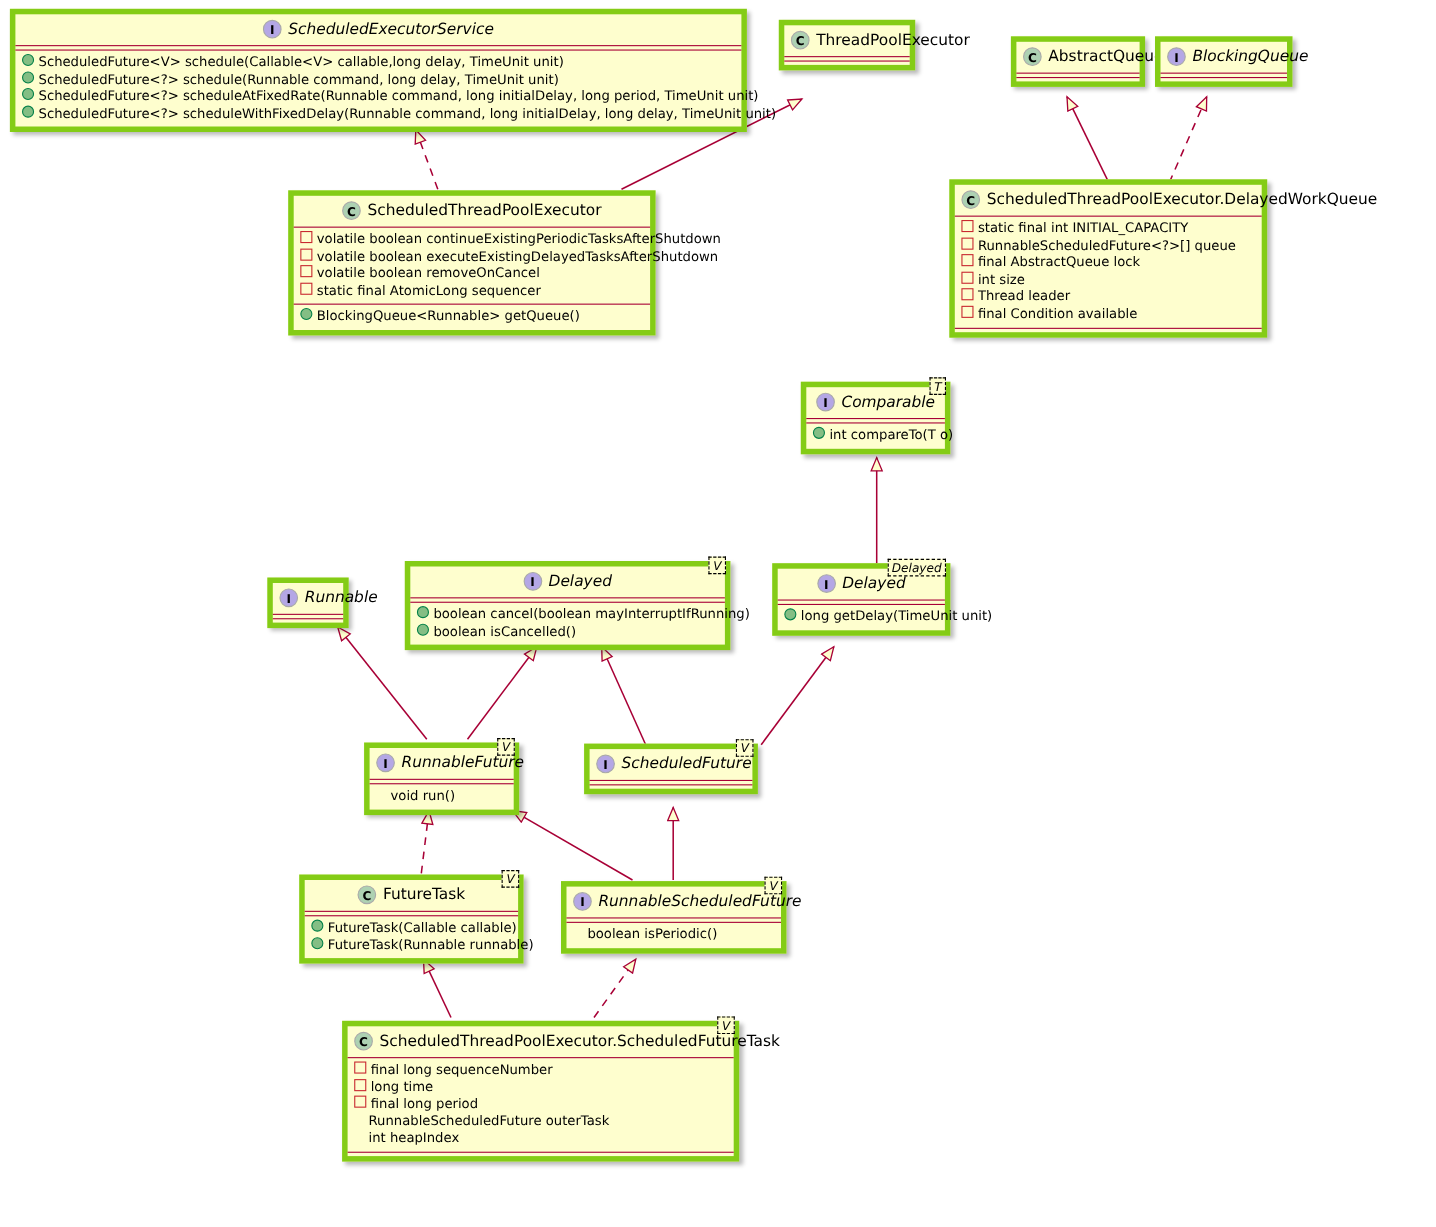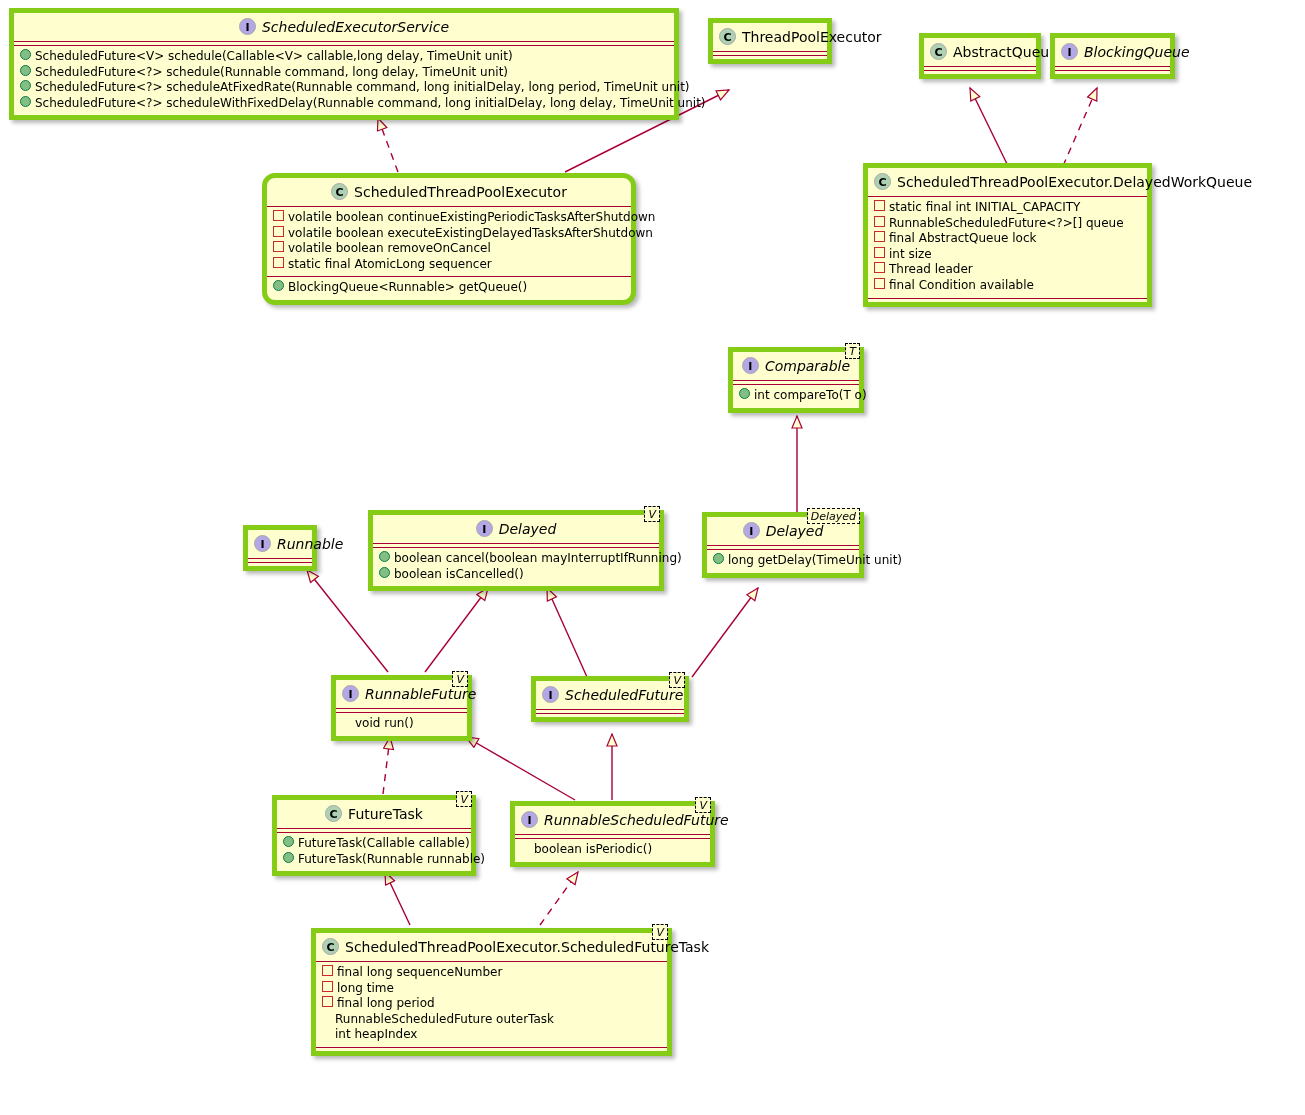--- a/index.html
+++ b/index.html
@@ -194,21 +194,21 @@
   </div>
 
   <div class="uml-class" style="left:1050px; top:33px; width:125px;">
     <div class="cls-header">
       <span class="stereo iface">I</span><span class="cls-title abstract">BlockingQueue</span>
     </div>
     <div class="cls-compartment empty"></div>
     <div class="cls-compartment empty"></div>
   </div>
 
-  <div class="uml-class" style="left:262px; top:173px; width:374px;border-radius:13px;">
+  <div class="uml-class" style="left:262px; top:173px; width:334px;">
     <div class="cls-header">
       <span class="stereo clazz">C</span><span class="cls-title">ScheduledThreadPoolExecutor</span>
     </div>
     <div class="cls-compartment">
       <div class="member"><span class="vis priv"></span><span>volatile boolean continueExistingPeriodicTasksAfterShutdown</span></div>
       <div class="member"><span class="vis priv"></span><span>volatile boolean executeExistingDelayedTasksAfterShutdown</span></div>
       <div class="member"><span class="vis priv"></span><span>volatile boolean removeOnCancel</span></div>
       <div class="member"><span class="vis priv"></span><span>static final AtomicLong sequencer</span></div>
     </div>
     <div class="cls-compartment">

